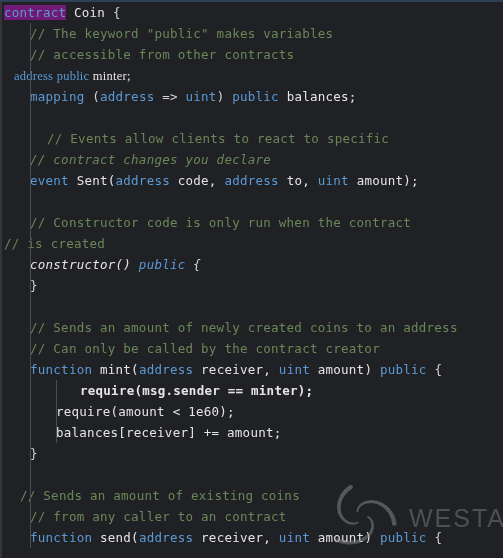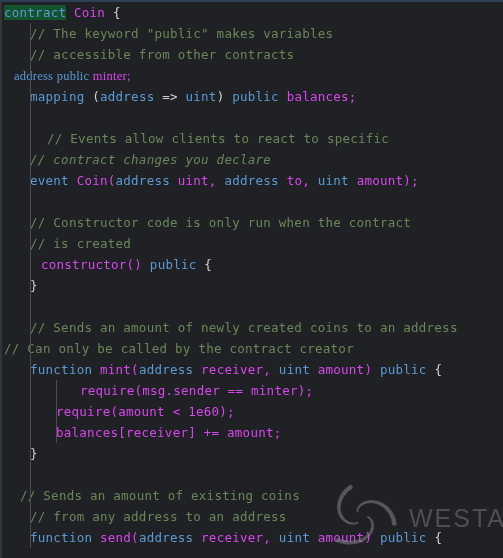--- a/index.html
+++ b/index.html
@@ -55,26 +55,26 @@
     width: 1px;
     height: 21px;
     background: #4a4d52;
   }
   .g1 { left: 30px; }
   .g2 { left: 56px; }
 
   
   .cmt  { color: #6a8759; }
   .kw   { color: #5b9ad6; }
-  .id   { color: #d946ef; }
+  .id   { color: #e5e5e5; }
   .punc { color: #d4d4d4; }
 
   
   .sel {
-    background: #14532d;
+    background: #701a75;
   }
 
   
   #watermark {
     position: absolute;
     right: 0;
     bottom: 6px;
     width: 196px;
     height: 70px;
     pointer-events: none;
@@ -106,37 +106,37 @@
 
   <div id="code">
       <div class="line"><span style="margin-left: 0px;"><span class="kw sel">contract</span><span class="punc"> </span><span class="id">Coin</span><span class="punc"> {</span></span></div>
       <div class="line"><span class="guide g1"></span><span style="margin-left: 26px;"><span class="cmt">// The keyword "public" makes variables</span></span></div>
       <div class="line"><span class="guide g1"></span><span style="margin-left: 26px;"><span class="cmt">// accessible from other contracts</span></span></div>
       <div class="line"><span class="guide g1"></span><span style="margin-left: 10px; font-family: Liberation Serif, serif;"><span class="kw">address</span><span class="punc"> </span><span class="kw">public</span><span class="id"> minter;</span></span></div>
       <div class="line"><span class="guide g1"></span><span style="margin-left: 26px;"><span class="kw">mapping</span><span class="punc"> (</span><span class="kw">address</span><span class="punc"> =&gt; </span><span class="kw">uint</span><span class="punc">) </span><span class="kw">public</span><span class="id"> balances;</span></span></div>
       <div class="line"><span class="guide g1"></span><span style="margin-left: 26px;">&nbsp;</span></div>
       <div class="line"><span class="guide g1"></span><span style="margin-left: 26px; padding-left: 17px;"><span class="cmt">// Events allow clients to react to specific</span></span></div>
       <div class="line"><span class="guide g1"></span><span style="margin-left: 26px; font-style: italic;"><span class="cmt">// contract changes you declare</span></span></div>
-      <div class="line"><span class="guide g1"></span><span style="margin-left: 26px;"><span class="kw">event</span><span class="id"> Coin(</span><span class="kw">address</span><span class="id"> uint, </span><span class="kw">address</span><span class="id"> to, </span><span class="kw">uint</span><span class="id"> amount);</span></span></div>
+      <div class="line"><span class="guide g1"></span><span style="margin-left: 26px;"><span class="kw">event</span><span class="id"> Sent(</span><span class="kw">address</span><span class="id"> code, </span><span class="kw">address</span><span class="id"> to, </span><span class="kw">uint</span><span class="id"> amount);</span></span></div>
       <div class="line"><span class="guide g1"></span><span style="margin-left: 26px;">&nbsp;</span></div>
       <div class="line"><span class="guide g1"></span><span style="margin-left: 26px;"><span class="cmt">// Constructor code is only run when the contract</span></span></div>
-      <div class="line"><span class="guide g1"></span><span style="margin-left: 26px;"><span class="cmt">// is created</span></span></div>
-      <div class="line"><span class="guide g1"></span><span style="margin-left: 37px;"><span class="id">constructor() </span><span class="kw">public</span><span class="punc"> {</span></span></div>
+      <div class="line"><span class="guide g1"></span><span style=""><span class="cmt">// is created</span></span></div>
+      <div class="line"><span class="guide g1"></span><span style="margin-left: 26px; font-style: italic;"><span class="id">constructor() </span><span class="kw">public</span><span class="punc"> {</span></span></div>
       <div class="line"><span class="guide g1"></span><span style="margin-left: 26px;"><span class="punc">}</span></span></div>
       <div class="line"><span class="guide g1"></span><span style="margin-left: 26px;">&nbsp;</span></div>
       <div class="line"><span class="guide g1"></span><span style="margin-left: 26px;"><span class="cmt">// Sends an amount of newly created coins to an address</span></span></div>
-      <div class="line"><span class="guide g1"></span><span style=""><span class="cmt">// Can only be called by the contract creator</span></span></div>
+      <div class="line"><span class="guide g1"></span><span style="margin-left: 26px;"><span class="cmt">// Can only be called by the contract creator</span></span></div>
       <div class="line"><span class="guide g1"></span><span style="margin-left: 26px;"><span class="kw">function</span><span class="id"> mint(</span><span class="kw">address</span><span class="id"> receiver, </span><span class="kw">uint</span><span class="id"> amount) </span><span class="kw">public</span><span class="punc"> {</span></span></div>
-      <div class="line"><span class="guide g1"></span><span class="guide g2"></span><span style="margin-left: 76px;"><span class="id">require(msg.sender == minter);</span></span></div>
+      <div class="line"><span class="guide g1"></span><span class="guide g2"></span><span style="margin-left: 76px; font-weight: bold;"><span class="id">require(msg.sender == minter);</span></span></div>
       <div class="line"><span class="guide g1"></span><span class="guide g2"></span><span style="margin-left: 52px;"><span class="id">require(amount &lt; 1e60);</span></span></div>
       <div class="line"><span class="guide g1"></span><span class="guide g2"></span><span style="margin-left: 52px;"><span class="id">balances[receiver] += amount;</span></span></div>
       <div class="line"><span class="guide g1"></span><span style="margin-left: 26px;"><span class="punc">}</span></span></div>
       <div class="line"><span class="guide g1"></span><span style="margin-left: 26px;">&nbsp;</span></div>
       <div class="line"><span class="guide g1"></span><span style="margin-left: 16px;"><span class="cmt">// Sends an amount of existing coins</span></span></div>
-      <div class="line"><span class="guide g1"></span><span style="margin-left: 26px;"><span class="cmt">// from any address to an address</span></span></div>
+      <div class="line"><span class="guide g1"></span><span style="margin-left: 26px;"><span class="cmt">// from any caller to an contract</span></span></div>
       <div class="line"><span class="guide g1"></span><span style="margin-left: 26px;"><span class="kw">function</span><span class="id"> send(</span><span class="kw">address</span><span class="id"> receiver, </span><span class="kw">uint</span><span class="id"> amount) </span><span class="kw">public</span><span class="punc"> {</span></span></div>
     </div>
 
   <div id="watermark">
     <div id="watermark-mark">
       <svg width="86" height="66" viewBox="0 0 86 66" aria-hidden="true">
         <g id="spiral-dots" fill="#8b8e92">
             <circle cx="51.00" cy="33.00" r="0.90"></circle>
             <circle cx="52.05" cy="33.68" r="0.96"></circle>
             <circle cx="53.01" cy="34.54" r="1.02"></circle>

